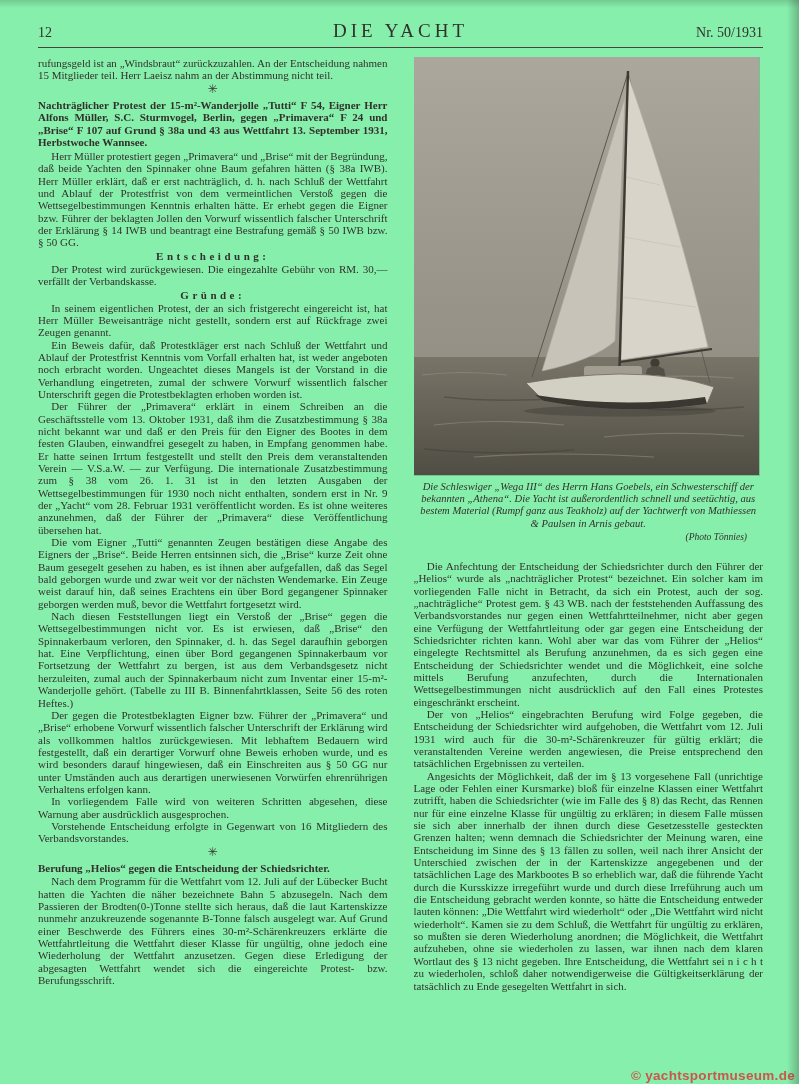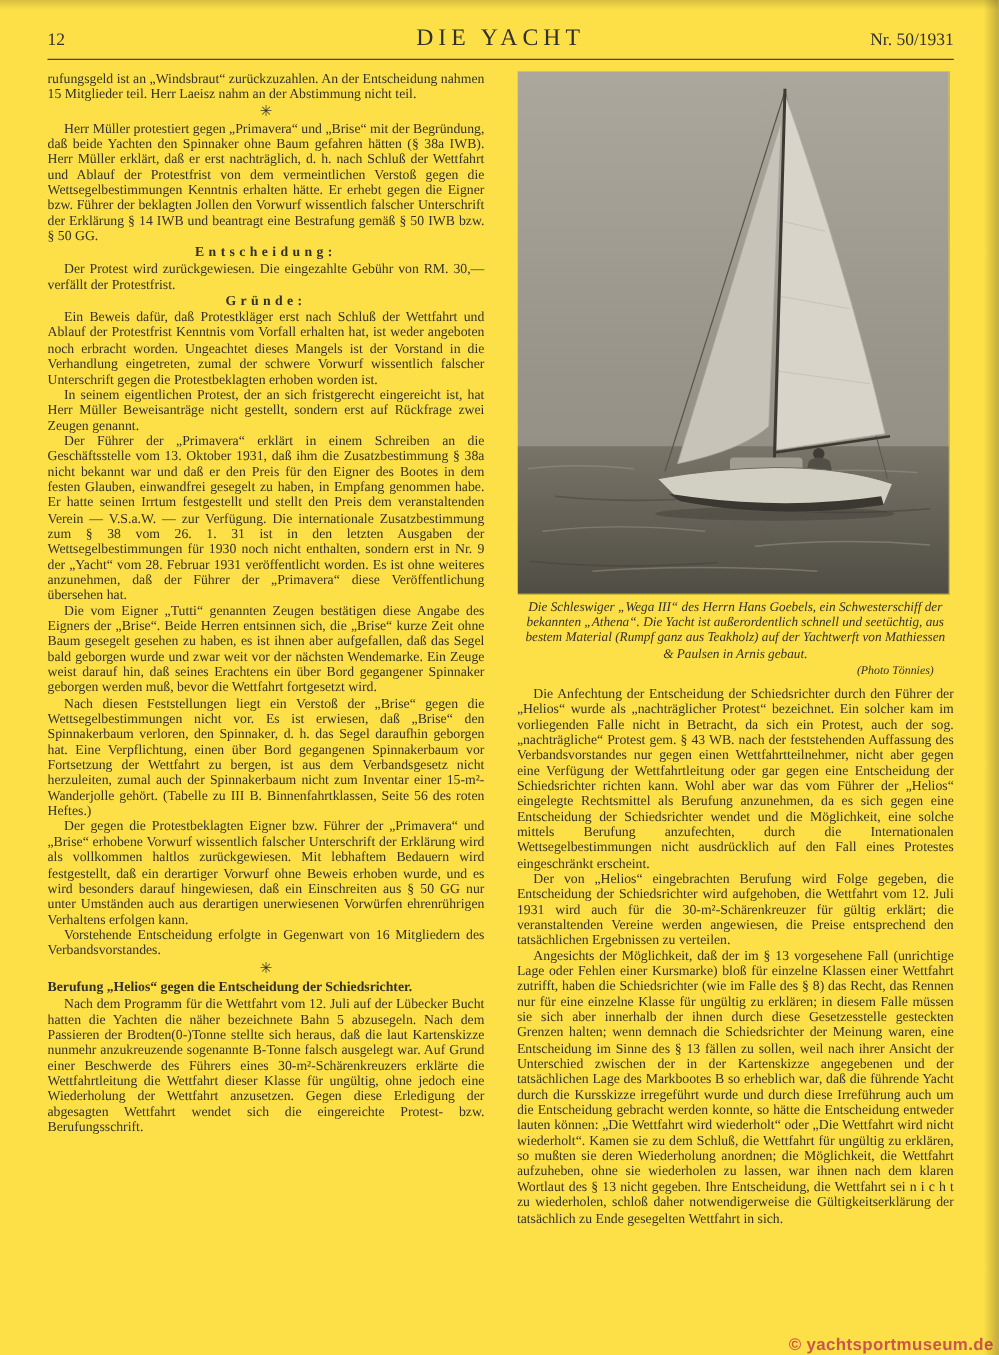--- a/index.html
+++ b/index.html
@@ -1,21 +1,21 @@
 <!DOCTYPE html>
 <html><head>
 <meta charset="utf-8">
 <style>
   * { margin:0; padding:0; box-sizing:border-box; }
   html,body { width:799px; height:1084px; }
   body { font-family:"Liberation Serif", serif; background:#8a857a; }
 
   .page {
     position:relative; width:799px; height:1084px;
-    background:#fde047; color:#33312b; overflow:hidden;
+    background:#86efac; color:#33312b; overflow:hidden;
     padding:10px 36px 0 38px;
   }
   .page::after{ content:""; position:absolute; top:0; right:0; width:12px; height:100%;
     background:linear-gradient(to right, rgba(40,35,25,0), rgba(40,35,25,0.28)); pointer-events:none;}
   .page::before{ content:""; position:absolute; top:0; left:0; width:100%; height:8px;
     background:linear-gradient(to bottom, rgba(40,35,25,0.18), rgba(40,35,25,0)); pointer-events:none;}
 
   .masthead{ display:grid; grid-template-columns:1fr auto 1fr; align-items:baseline; padding-top:10px;}
   .pageno{ font-size:14px; justify-self:start; }
   .mag-title{ font-size:19px; letter-spacing:4px; justify-self:center; }
@@ -30,21 +30,21 @@
   .head{ font-size:11px; line-height:12.6px; font-weight:700; text-align:justify; margin:2px 0 1px 0; }
   .clabel{ font-size:11px; line-height:14px; text-align:center; letter-spacing:3.5px;font-weight:bold; }
   .sep{ text-align:center; font-size:12px; line-height:15px; color:#3c3931; }
 
   figure{ position:relative; }
   figure svg{ display:block; outline:1px solid rgba(30,25,15,0.2); }
   figcaption{ position:relative; margin-top:6px; font-style:italic; font-size:10.6px;
     line-height:12.2px; text-align:center; padding:0 2px 13px 2px; }
   .credit{ position:absolute; right:16px; bottom:0; font-style:italic; font-size:9.5px; }
 
-  .right-text{ margin-top:6px; }
+  .right-text{ margin-top:17px; }
 
   .watermark{ position:absolute; right:4px; bottom:1px;
     font-family:"Liberation Sans", sans-serif; font-size:13.5px; font-weight:700;
     color:#cb564d; letter-spacing:0.3px; }
 </style>
 </head>
 <body>
 
 <div class="page">
 
@@ -54,30 +54,32 @@
     <span class="issue">Nr. 50/1931</span>
   </header>
   <div class="rule"></div>
 
   <main class="content">
 
     <section class="col">
       <div>
           <p class="para noindent">rufungsgeld ist an „Windsbraut“ zurückzuzahlen. An der Entscheidung nahmen 15 Mitglieder teil. Herr Laeisz nahm an der Abstimmung nicht teil.</p>
           <div class="sep">✳</div>
+          <p class="head">Nachträglicher Protest der 15-m²-Wanderjolle „Tutti“ F 54, Eigner Herr Alfons Müller, S.C. Sturmvogel, Berlin, gegen „Primavera“ F 24 und „Brise“ F 107 auf Grund § 38a und 43 aus Wettfahrt 13. September 1931, Herbstwoche Wannsee.</p>
           <p class="para">Herr Müller protestiert gegen „Primavera“ und „Brise“ mit der Begründung, daß beide Yachten den Spinnaker ohne Baum gefahren hätten (§ 38a IWB). Herr Müller erklärt, daß er erst nachträglich, d. h. nach Schluß der Wettfahrt und Ablauf der Protestfrist von dem vermeintlichen Verstoß gegen die Wettsegelbestimmungen Kenntnis erhalten hätte. Er erhebt gegen die Eigner bzw. Führer der beklagten Jollen den Vorwurf wissentlich falscher Unterschrift der Erklärung § 14 IWB und beantragt eine Bestrafung gemäß § 50 IWB bzw. § 50 GG.</p>
           <p class="clabel">Entscheidung:</p>
-          <p class="para">Der Protest wird zurückgewiesen. Die eingezahlte Gebühr von RM. 30,— verfällt der Protestfrist.</p>
+          <p class="para">Der Protest wird zurückgewiesen. Die eingezahlte Gebühr von RM. 30,— verfällt der Verbandskasse.</p>
           <p class="clabel">Gründe:</p>
+          <p class="para">In seinem eigentlichen Protest, der an sich fristgerecht eingereicht ist, hat Herr Müller Beweisanträge nicht gestellt, sondern erst auf Rückfrage zwei Zeugen genannt.</p>
           <p class="para">Ein Beweis dafür, daß Protestkläger erst nach Schluß der Wettfahrt und Ablauf der Protestfrist Kenntnis vom Vorfall erhalten hat, ist weder angeboten noch erbracht worden. Ungeachtet dieses Mangels ist der Vorstand in die Verhandlung eingetreten, zumal der schwere Vorwurf wissentlich falscher Unterschrift gegen die Protestbeklagten erhoben worden ist.</p>
-          <p class="para">In seinem eigentlichen Protest, der an sich fristgerecht eingereicht ist, hat Herr Müller Beweisanträge nicht gestellt, sondern erst auf Rückfrage zwei Zeugen genannt.</p>
           <p class="para">Der Führer der „Primavera“ erklärt in einem Schreiben an die Geschäftsstelle vom 13. Oktober 1931, daß ihm die Zusatzbestimmung § 38a nicht bekannt war und daß er den Preis für den Eigner des Bootes in dem festen Glauben, einwandfrei gesegelt zu haben, in Empfang genommen habe. Er hatte seinen Irrtum festgestellt und stellt den Preis dem veranstaltenden Verein — V.S.a.W. — zur Verfügung. Die internationale Zusatzbestimmung zum § 38 vom 26. 1. 31 ist in den letzten Ausgaben der Wettsegelbestimmungen für 1930 noch nicht enthalten, sondern erst in Nr. 9 der „Yacht“ vom 28. Februar 1931 veröffentlicht worden. Es ist ohne weiteres anzunehmen, daß der Führer der „Primavera“ diese Veröffentlichung übersehen hat.</p>
           <p class="para">Die vom Eigner „Tutti“ genannten Zeugen bestätigen diese Angabe des Eigners der „Brise“. Beide Herren entsinnen sich, die „Brise“ kurze Zeit ohne Baum gesegelt gesehen zu haben, es ist ihnen aber aufgefallen, daß das Segel bald geborgen wurde und zwar weit vor der nächsten Wendemarke. Ein Zeuge weist darauf hin, daß seines Erachtens ein über Bord gegangener Spinnaker geborgen werden muß, bevor die Wettfahrt fortgesetzt wird.</p>
           <p class="para">Nach diesen Feststellungen liegt ein Verstoß der „Brise“ gegen die Wettsegelbestimmungen nicht vor. Es ist erwiesen, daß „Brise“ den Spinnakerbaum verloren, den Spinnaker, d. h. das Segel daraufhin geborgen hat. Eine Verpflichtung, einen über Bord gegangenen Spinnakerbaum vor Fortsetzung der Wettfahrt zu bergen, ist aus dem Verbandsgesetz nicht herzuleiten, zumal auch der Spinnakerbaum nicht zum Inventar einer 15-m²-Wanderjolle gehört. (Tabelle zu III B. Binnenfahrtklassen, Seite 56 des roten Heftes.)</p>
           <p class="para">Der gegen die Protestbeklagten Eigner bzw. Führer der „Primavera“ und „Brise“ erhobene Vorwurf wissentlich falscher Unterschrift der Erklärung wird als vollkommen haltlos zurückgewiesen. Mit lebhaftem Bedauern wird festgestellt, daß ein derartiger Vorwurf ohne Beweis erhoben wurde, und es wird besonders darauf hingewiesen, daß ein Einschreiten aus § 50 GG nur unter Umständen auch aus derartigen unerwiesenen Vorwürfen ehrenrührigen Verhaltens erfolgen kann.</p>
+          <p class="para">In vorliegendem Falle wird von weiteren Schritten abgesehen, diese Warnung aber ausdrücklich ausgesprochen.</p>
           <p class="para">Vorstehende Entscheidung erfolgte in Gegenwart von 16 Mitgliedern des Verbandsvorstandes.</p>
           <div class="sep">✳</div>
           <p class="head">Berufung „Helios“ gegen die Entscheidung der Schiedsrichter.</p>
           <p class="para">Nach dem Programm für die Wettfahrt vom 12. Juli auf der Lübecker Bucht hatten die Yachten die näher bezeichnete Bahn 5 abzusegeln. Nach dem Passieren der Brodten(0-)Tonne stellte sich heraus, daß die laut Kartenskizze nunmehr anzukreuzende sogenannte B-Tonne falsch ausgelegt war. Auf Grund einer Beschwerde des Führers eines 30-m²-Schärenkreuzers erklärte die Wettfahrtleitung die Wettfahrt dieser Klasse für ungültig, ohne jedoch eine Wiederholung der Wettfahrt anzusetzen. Gegen diese Erledigung der abgesagten Wettfahrt wendet sich die eingereichte Protest- bzw. Berufungsschrift.</p>
         </div>
     </section>
 
     <section class="col">
       <figure>
         <svg viewBox="0 0 345 418" width="345" height="418" xmlns="http://www.w3.org/2000/svg" role="img">

